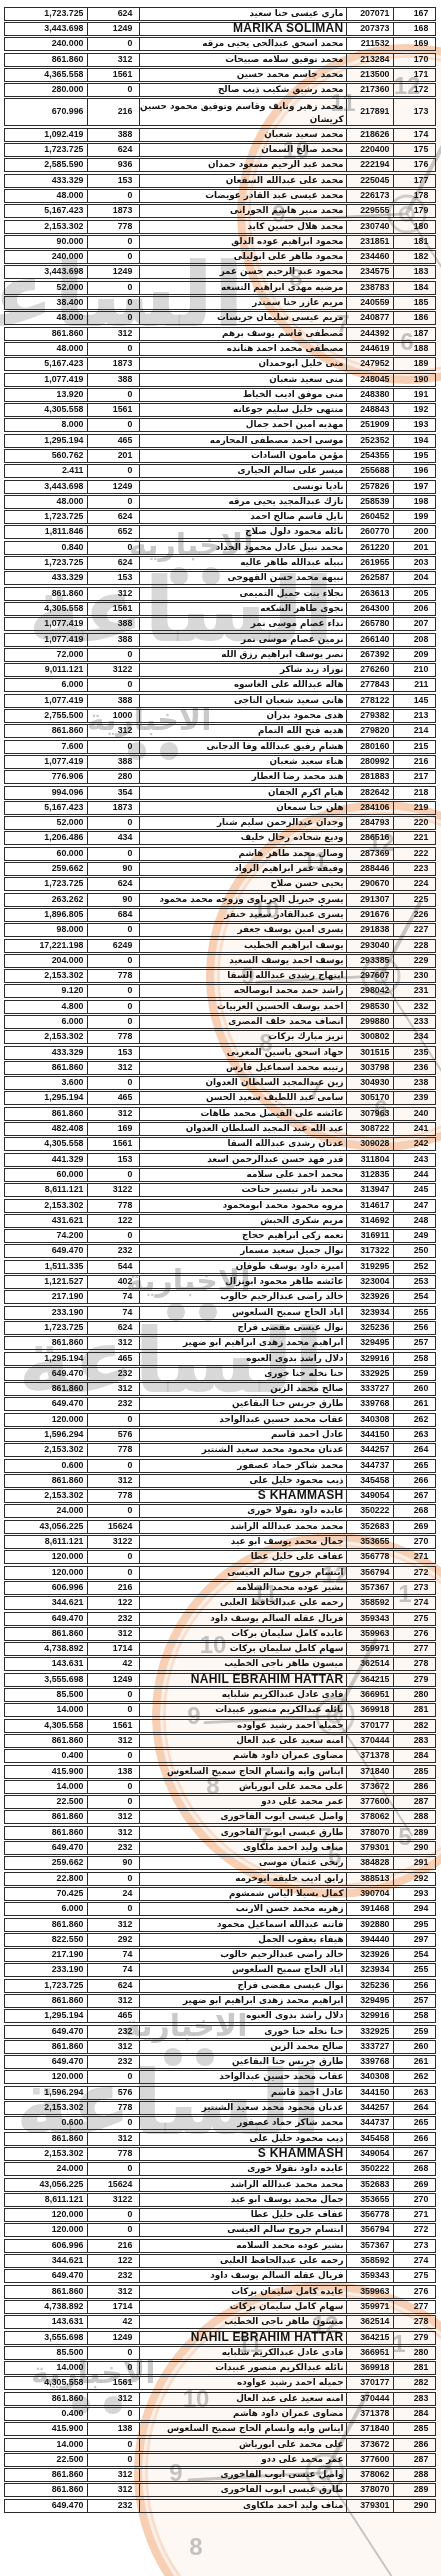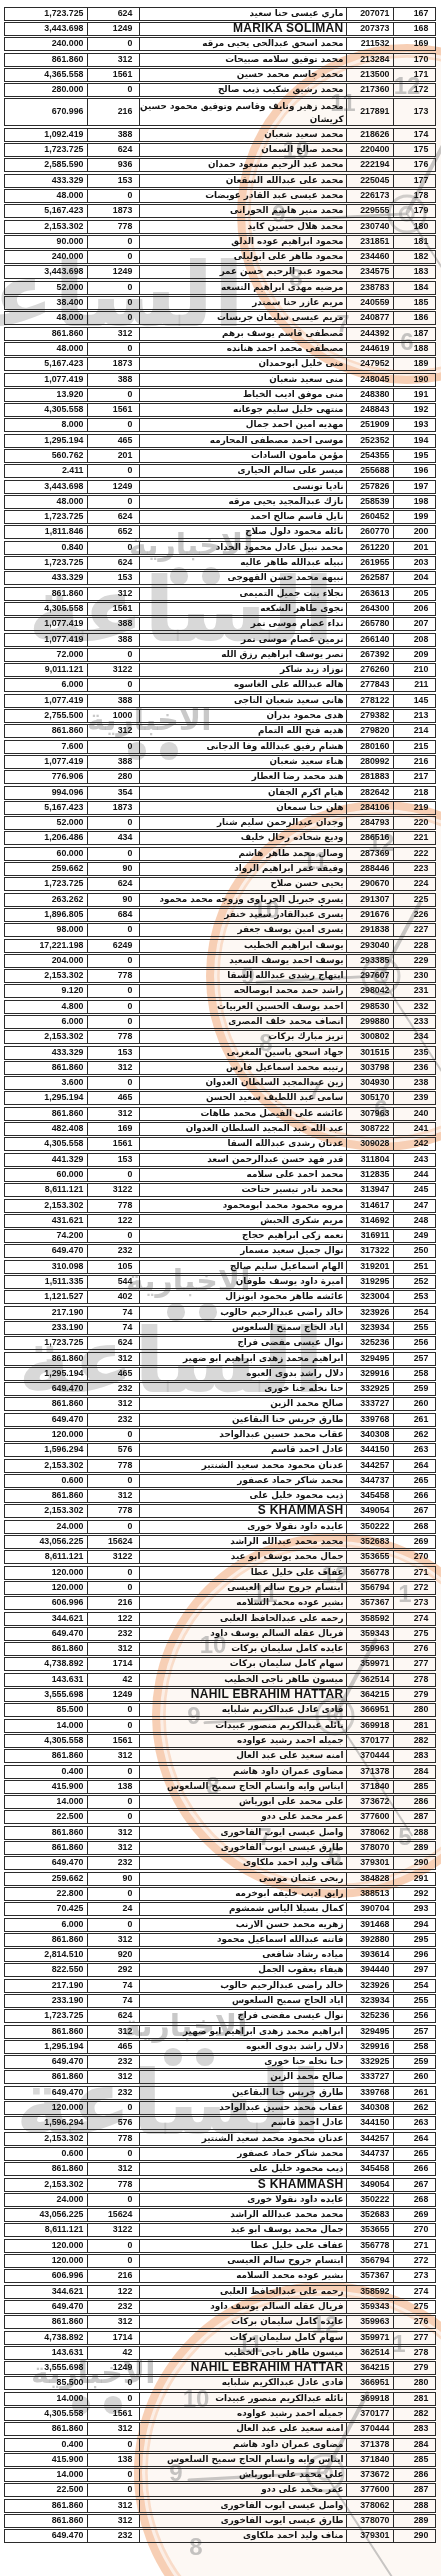--- a/index.html
+++ b/index.html
@@ -686,27 +686,20 @@
       <div class="cell num index-cell">249</div>
     </div>
     <div class="row">
       <div class="cell num amount-cell">649.470</div>
       <div class="cell num count-cell">232</div>
       <div class="cell name-cell">نوال جميل سعيد مسمار</div>
       <div class="cell num id-cell">317322</div>
       <div class="cell num index-cell">250</div>
     </div>
     <div class="row">
-      <div class="cell num amount-cell">310.098</div>
-      <div class="cell num count-cell">105</div>
-      <div class="cell name-cell">الهام اسماعيل سليم صالح</div>
-      <div class="cell num id-cell">319201</div>
-      <div class="cell num index-cell">251</div>
-    </div>
-    <div class="row">
       <div class="cell num amount-cell">1,511.335</div>
       <div class="cell num count-cell">544</div>
       <div class="cell name-cell">اميرة داود يوسف طوفان</div>
       <div class="cell num id-cell">319295</div>
       <div class="cell num index-cell">252</div>
     </div>
     <div class="row">
       <div class="cell num amount-cell">1,121.527</div>
       <div class="cell num count-cell">402</div>
       <div class="cell name-cell">عائشه طاهر محمود ابونزال</div>
@@ -1001,27 +994,20 @@
       <div class="cell num index-cell">294</div>
     </div>
     <div class="row">
       <div class="cell num amount-cell">861.860</div>
       <div class="cell num count-cell">312</div>
       <div class="cell name-cell">فاتنه عبدالله اسماعيل محمود</div>
       <div class="cell num id-cell">392880</div>
       <div class="cell num index-cell">295</div>
     </div>
     <div class="row">
-      <div class="cell num amount-cell">2,814.510</div>
-      <div class="cell num count-cell">920</div>
-      <div class="cell name-cell">مياده رشاد شافعى</div>
-      <div class="cell num id-cell">393614</div>
-      <div class="cell num index-cell">296</div>
-    </div>
-    <div class="row">
       <div class="cell num amount-cell">822.550</div>
       <div class="cell num count-cell">292</div>
       <div class="cell name-cell">هيفاء يعقوب الجمل</div>
       <div class="cell num id-cell">394440</div>
       <div class="cell num index-cell">297</div>
     </div>
     <div class="row">
       <div class="cell num amount-cell">217.190</div>
       <div class="cell num count-cell">74</div>
       <div class="cell name-cell">خالد راضى عبدالرحيم حالوب</div>

